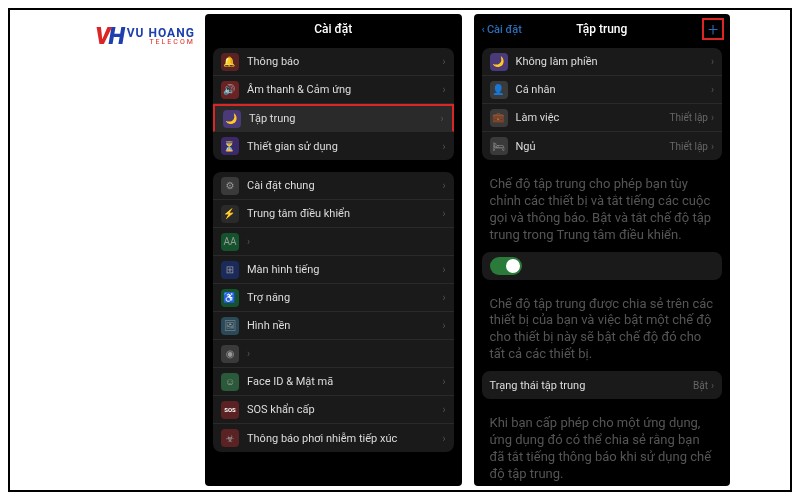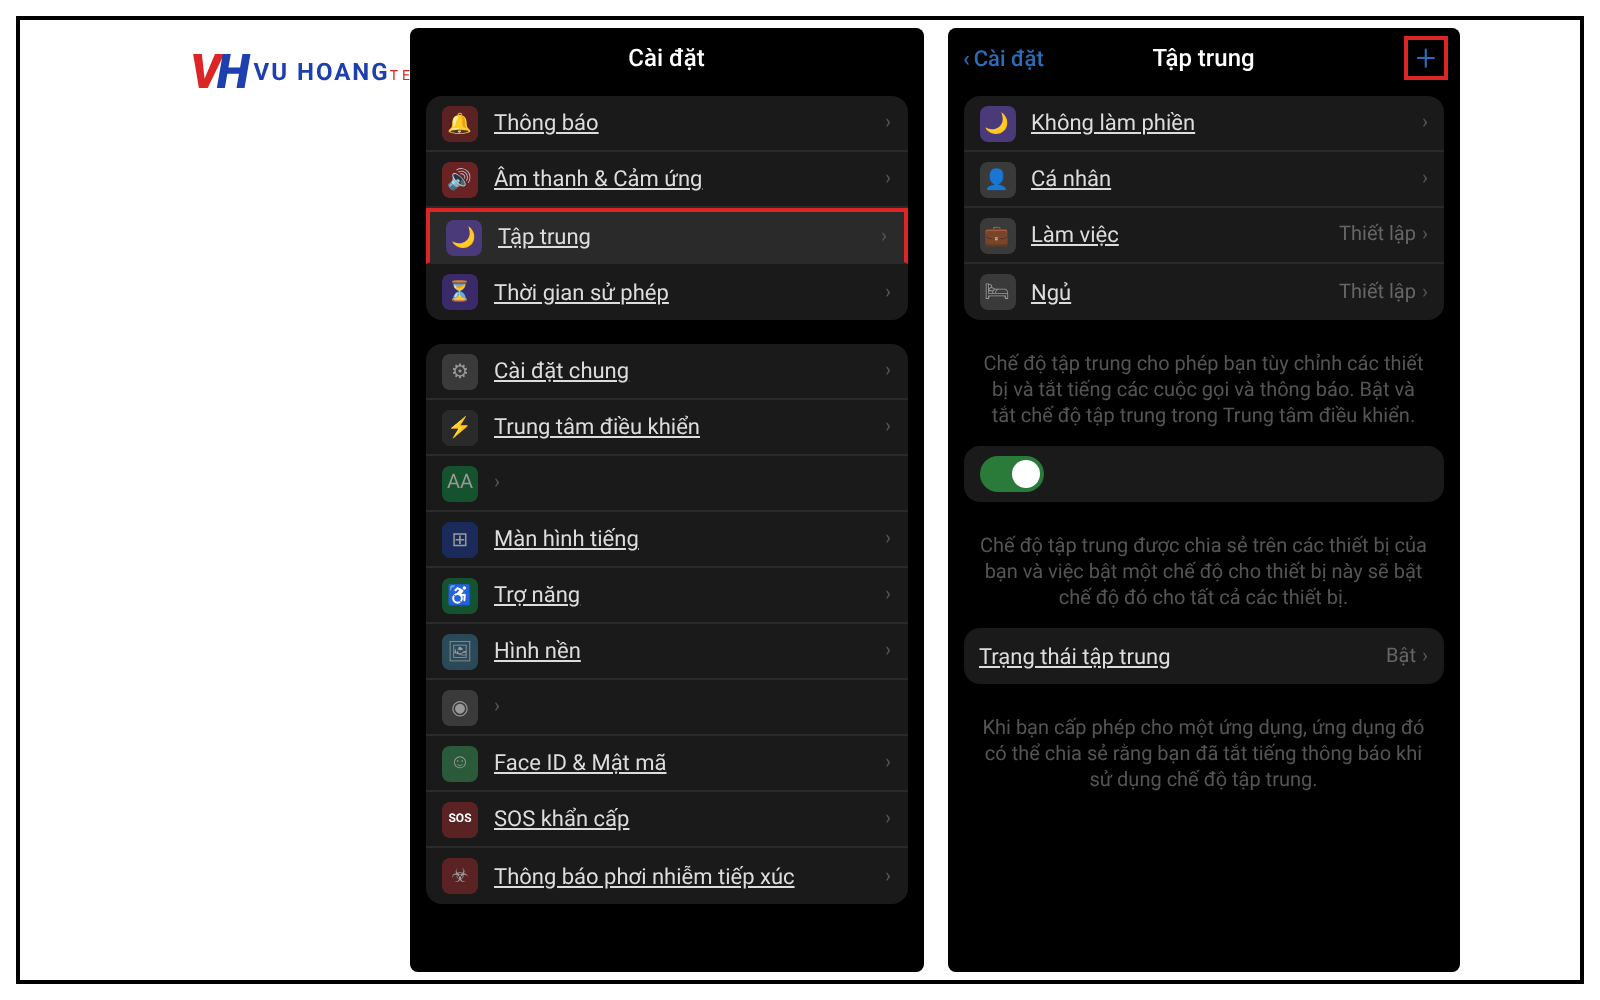--- a/index.html
+++ b/index.html
@@ -1,39 +1,39 @@
 <!DOCTYPE html>
 <html><head>
 <meta charset="utf-8">
 <style>
 *{margin:0;padding:0;box-sizing:border-box;font-family:-apple-system,BlinkMacSystemFont,"Segoe UI",Roboto,sans-serif;}
 body{width:800px;height:500px;background:#fff;position:relative;}
 .frame{position:absolute;top:8px;left:8px;right:8px;bottom:8px;border:2px solid #000;background:#fff;}
 .logo{position:absolute;top:12px;left:85px;display:flex;align-items:center;gap:4px;}
 .logo-mark{font-size:24px;font-weight:900;font-style:italic;color:#dc2626;letter-spacing:-2px;}
 .logo-mark .h{color:#1e40af;}
-.logo-text{display:flex;flex-direction:row;line-height:1;align-items:flex-end;}
+.logo-text{display:flex;flex-direction:column;line-height:1;align-items:flex-end;}
 .logo-text .t1{font-size:12px;font-weight:700;color:#1e40af;letter-spacing:1px;}
 .logo-text .t2{font-size:7px;color:#dc2626;letter-spacing:2px;text-align:right;}
 .phones{position:absolute;top:4px;left:195px;right:60px;bottom:4px;display:flex;gap:12px;}
 .phone{flex:1;background:#000;border-radius:4px;overflow:hidden;display:flex;flex-direction:column;color:#999;font-size:11px;}
 .phone-header{height:30px;display:flex;align-items:center;justify-content:center;position:relative;color:#fff;font-size:12px;font-weight:500;padding:2px 8px;}
 .phone-header .back{position:absolute;left:8px;display:flex;align-items:center;gap:2px;color:#2a6db8;font-size:11px;}
 .phone-header .add{position:absolute;right:6px;width:22px;height:22px;display:flex;align-items:center;justify-content:center;}
 .redbox{border:2px solid #dc2626;}
 .phone-body{flex:1;overflow:hidden;padding:4px 8px 0 8px;}
 .group{background:#1a1a1a;border-radius:8px;margin-bottom:12px;}
 .row{display:flex;align-items:center;height:28px;padding:0 8px;position:relative;border-bottom:1px solid #2a2a2a;}
 .row:last-child{border-bottom:none;}
 .row.highlighted{background:#2a2a2a;}
 .icon{width:18px;height:18px;border-radius:4px;margin-right:8px;display:flex;align-items:center;justify-content:center;font-size:10px;flex-shrink:0;}
-.row .label{flex:1;color:#ddd;font-size:11px;text-decoration:underline;}
+.row .label{flex:1;color:#ddd;font-size:11px;}
 .row .val{color:#666;font-size:10px;margin-right:3px;}
 .chev{color:#555;font-size:10px;}
-.footer-text{font-size:10px;color:#555;padding:4px 8px 8px 8px;line-height:1.3;text-align:center;}
+.footer-text{font-size:13px;color:#555;padding:4px 8px 8px 8px;line-height:1.3;}
 .toggle{width:32px;height:18px;background:#2a7a3a;border-radius:10px;position:relative;}
 .toggle::after{content:"";position:absolute;right:2px;top:2px;width:14px;height:14px;background:#fff;border-radius:50%;}
 .i-red{background:#5a2222;}
 .i-red2{background:#6a2222;}
 .i-purple{background:#4a3a7a;}
 .i-purple2{background:#3a2a6a;}
 .i-gray{background:#3a3a3a;}
 .i-gray2{background:#2a2a2a;}
 .i-blue{background:#14532d;}
 .i-blue2{background:#1a2a5a;}
@@ -72,21 +72,21 @@
               <span class="label">Âm thanh &amp; Cảm ứng</span>
               <span class="chev">›</span>
             </div>
             <div class="row highlighted redbox">
               <div class="icon i-purple">🌙</div>
               <span class="label">Tập trung</span>
               <span class="chev">›</span>
             </div>
             <div class="row">
               <div class="icon i-purple2">⏳</div>
-              <span class="label">Thời gian sử phép</span>
+              <span class="label">Thiết gian sử dụng</span>
               <span class="chev">›</span>
             </div>
           </div>
         <div class="group" id="lg2">
             <div class="row">
               <div class="icon i-gray">⚙</div>
               <span class="label">Cài đặt chung</span>
               <span class="chev">›</span>
             </div>
             <div class="row">

